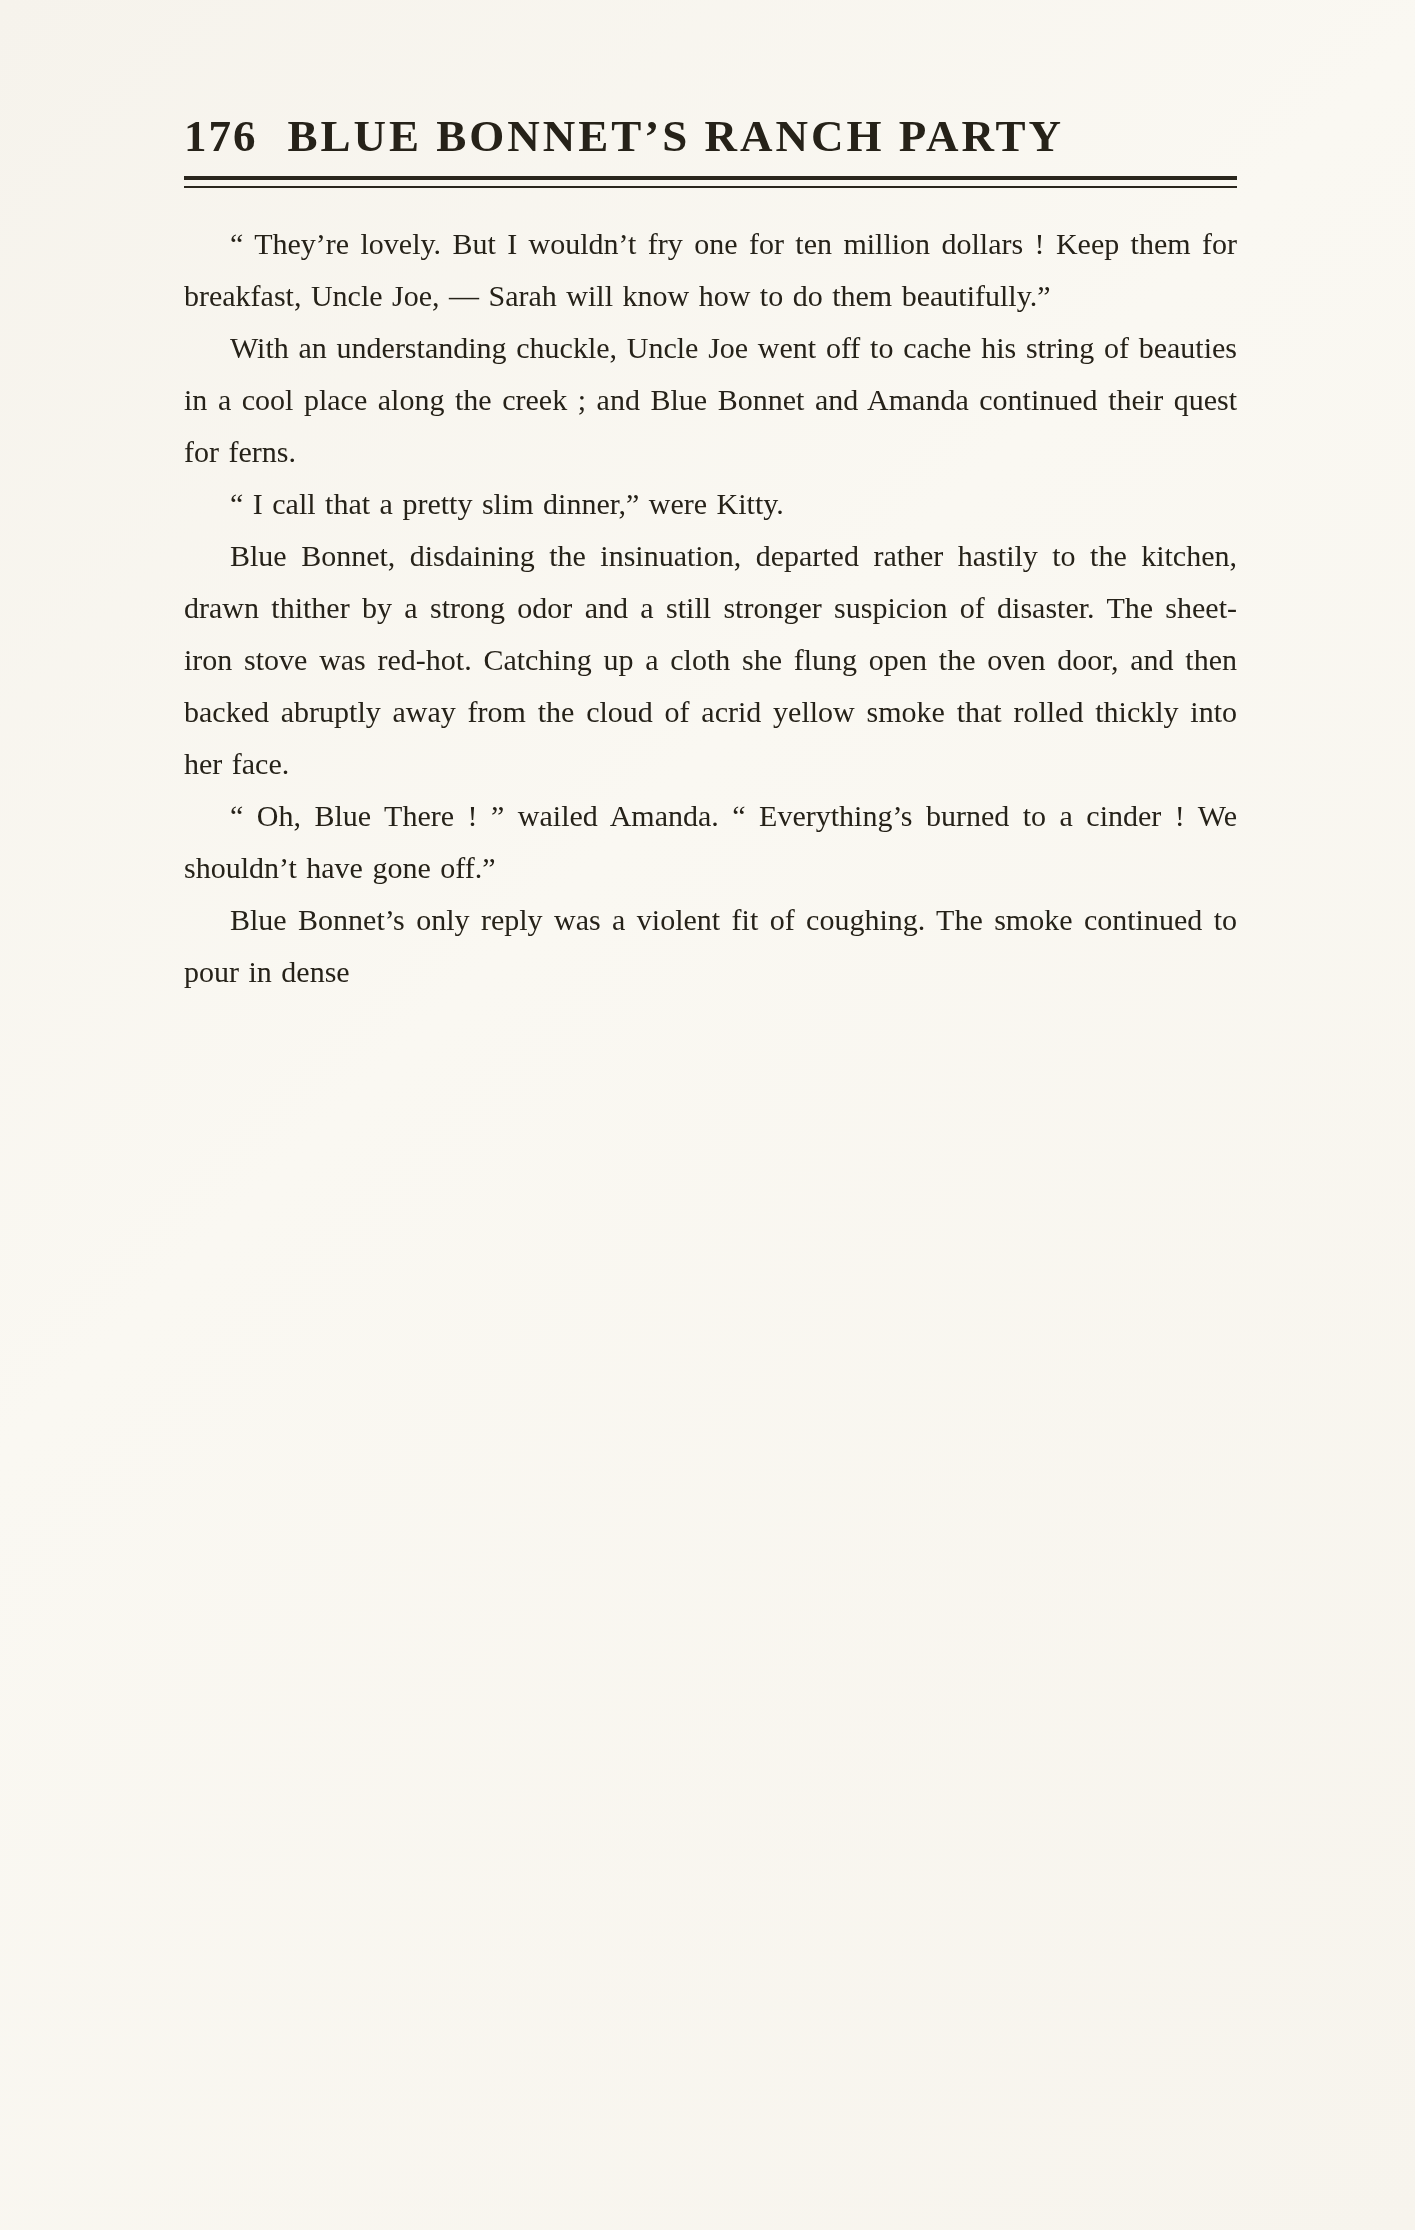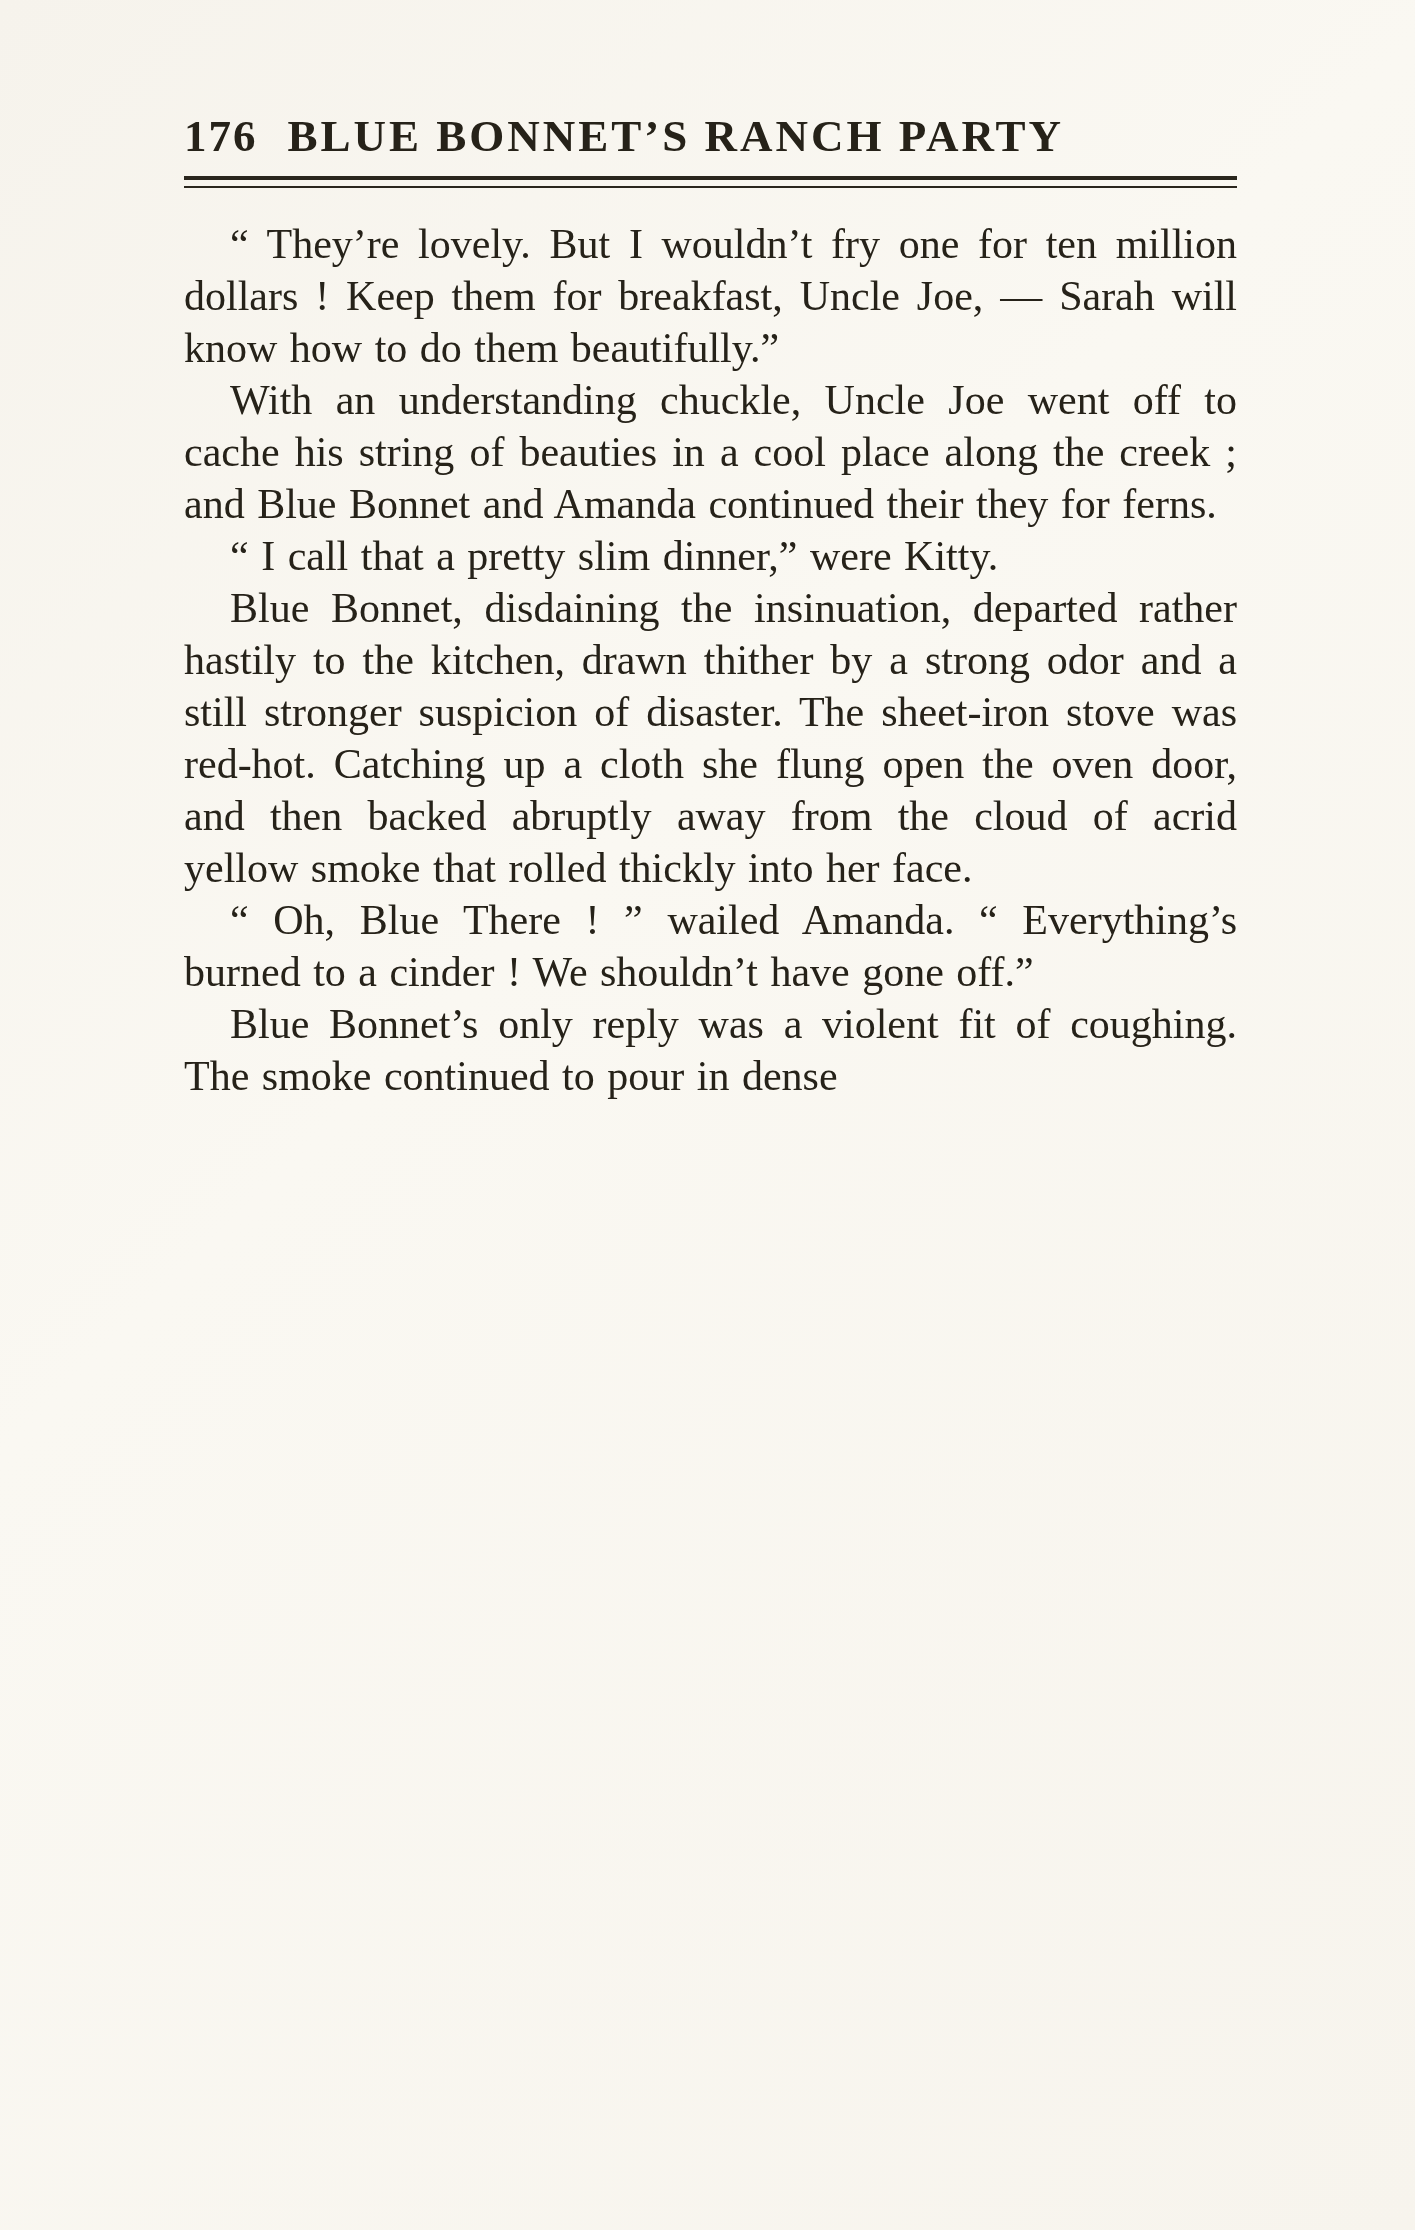--- a/index.html
+++ b/index.html
@@ -45,21 +45,21 @@
     letter-spacing: 3px;
   }
   .rule {
     height: 6px;
     border-top: 4px solid #2a261d;
     border-bottom: 2px solid #2a261d;
     margin: 0 0 30px 0;
   }
   .body-text p {
     margin: 0;
-    font-size: 42px;
+    font-size: 30px;
     line-height: 52px;
     text-align: justify;
     text-indent: 46px;
     word-spacing: 2px;
   }
 </style>
 </head>
 <body>
 
 <div class="page">
@@ -68,20 +68,20 @@
     <span class="page-number">176</span>
     <span class="running-title">
         <span>BLUE BONNET’S RANCH PARTY</span>
       </span>
   </div>
 
   <div class="rule"></div>
 
   <div class="body-text">
     <p>“ They’re lovely.  But I wouldn’t fry one for ten million dollars !  Keep them for breakfast, Uncle Joe, — Sarah will know how to do them beautifully.”</p>
-    <p>With an understanding chuckle, Uncle Joe went off to cache his string of beauties in a cool place along the creek ; and Blue Bonnet and Amanda continued their they for ferns.</p>
+    <p>With an understanding chuckle, Uncle Joe went off to cache his string of beauties in a cool place along the creek ; and Blue Bonnet and Amanda continued their quest for ferns.</p>
     <p>“ I call that a pretty slim dinner,” were Kitty.</p>
     <p>Blue Bonnet, disdaining the insinuation, departed rather hastily to the kitchen, drawn thither by a strong odor and a still stronger suspicion of disaster.  The sheet-iron stove was red-hot.  Catching up a cloth she flung open the oven door, and then backed abruptly away from the cloud of acrid yellow smoke that rolled thickly into her face.</p>
     <p>“ Oh, Blue There ! ” wailed Amanda.  “ Everything’s burned to a cinder !  We shouldn’t have gone off.”</p>
     <p>Blue Bonnet’s only reply was a violent fit of coughing.  The smoke continued to pour in dense</p>
   </div>
 
 </div>
 
 </body></html>

